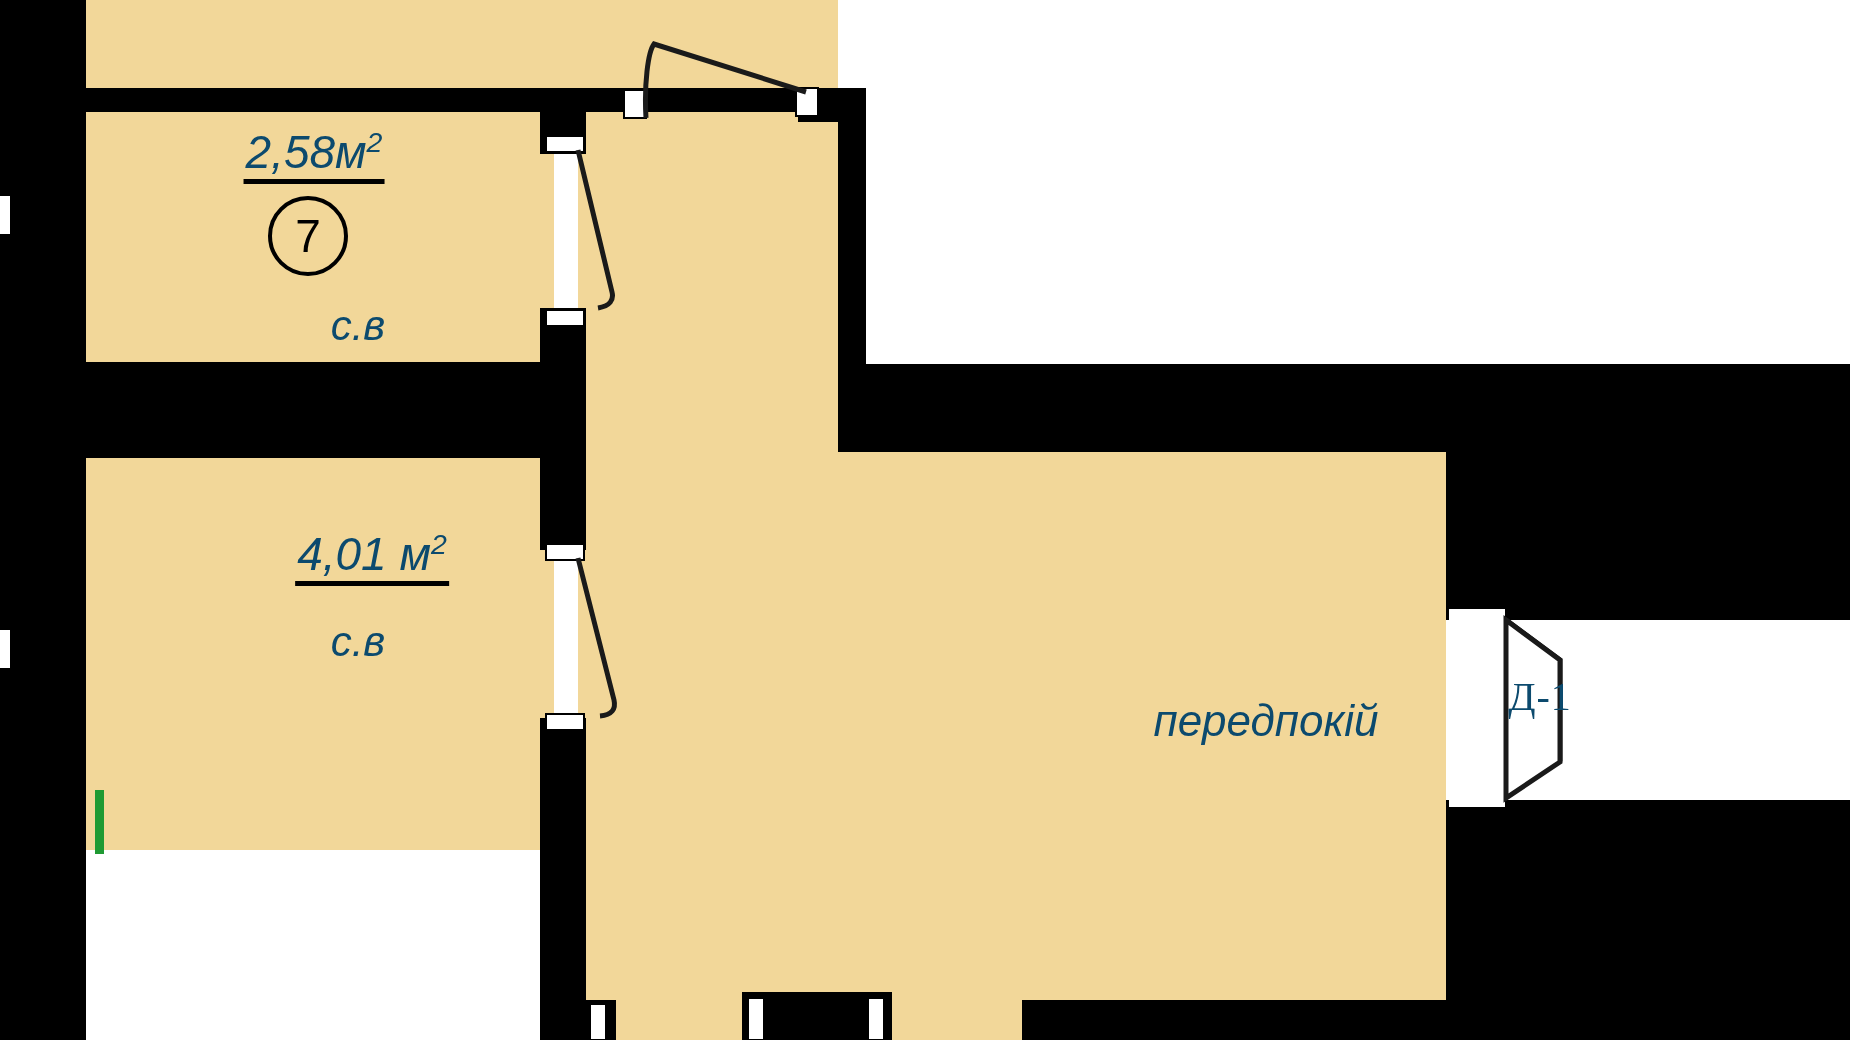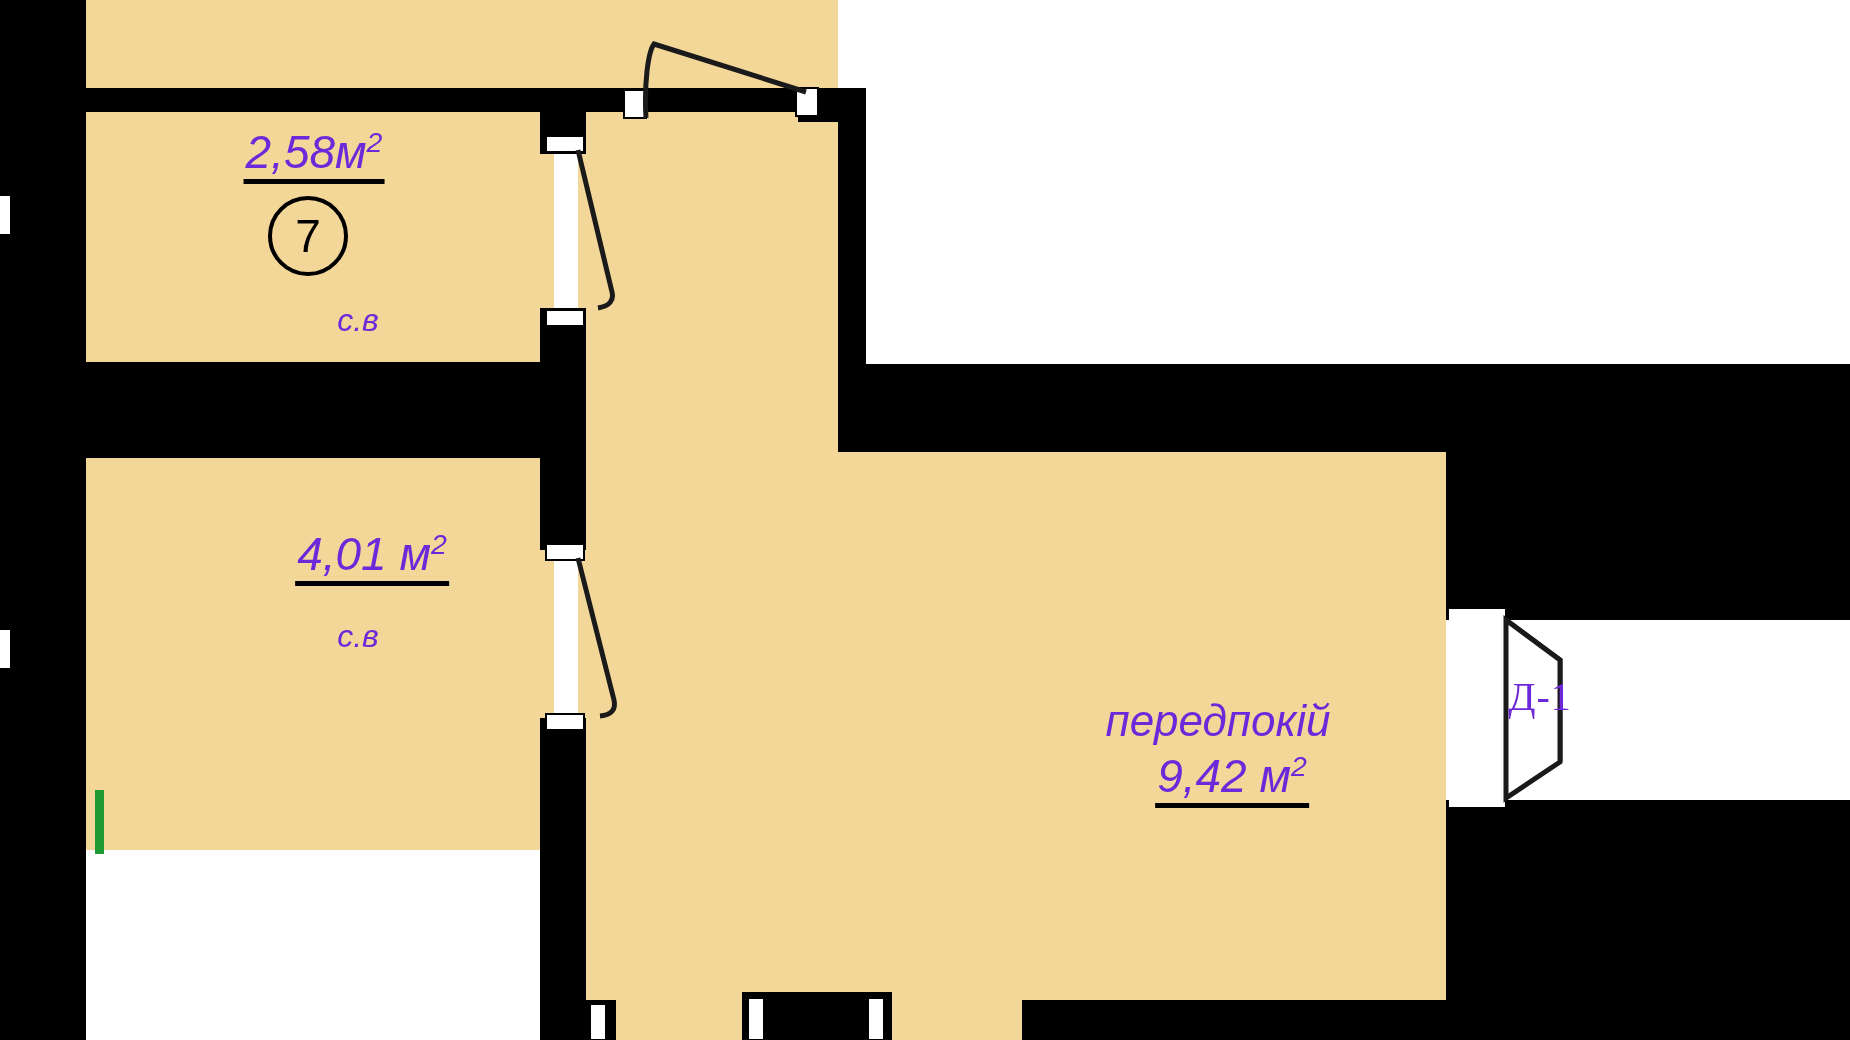--- a/index.html
+++ b/index.html
@@ -20,21 +20,21 @@
     position: absolute;
     left: 0;
     top: 0;
     width: 1850px;
     height: 1040px;
     display: block;
   }
   .lbl {
     position: absolute;
     white-space: nowrap;
-    color: #6d28d9;
+    color: #0c4a6e;
     line-height: 1.05;
     text-align: center;
     transform: translateX(-50%);
   }
   .lbl-area {
     font-style: italic;
     font-weight: 500;
     font-size: 46px;
     letter-spacing: 0px;
   }
@@ -45,25 +45,26 @@
   }
   .lbl-area sup {
     font-size: 0.62em;
     vertical-align: super;
     font-style: italic;
   }
   .lbl-name {
     font-style: italic;
     font-weight: 500;
     font-size: 44px;
+    margin-left: 48px;
   }
   .lbl-room-small {
     font-style: italic;
     font-weight: 500;
-    font-size: 32px;
+    font-size: 42px;
   }
   .lbl-door-tag {
     font-family: "Liberation Serif", serif;
     font-style: normal;
     font-weight: 400;
     font-size: 40px;
     letter-spacing: 1px;
   }
   .num-circle {
     position: absolute;
@@ -186,19 +187,16 @@
   <div class="lbl lbl-room-small" style="left:358px; top:304px;">с.в</div>
 
   <div class="lbl lbl-area" style="left:372px; top:530px;">
     <span class="u"><span>4,01 м</span><sup>2</sup></span>
   </div>
 
   <div class="lbl lbl-room-small" style="left:358px; top:620px;">с.в</div>
 
   <div class="lbl lbl-name" style="left:1218px; top:698px;">передпокій</div>
 
-  <div class="lbl lbl-area" style="left:1232px; top:752px;">
-    <span class="u"><span>9,42 м</span><sup>2</sup></span>
-  </div>
 
   <div class="lbl lbl-door-tag" style="left:1540px; top:676px;">Д-1</div>
 
 </div>
 
 </body></html>

